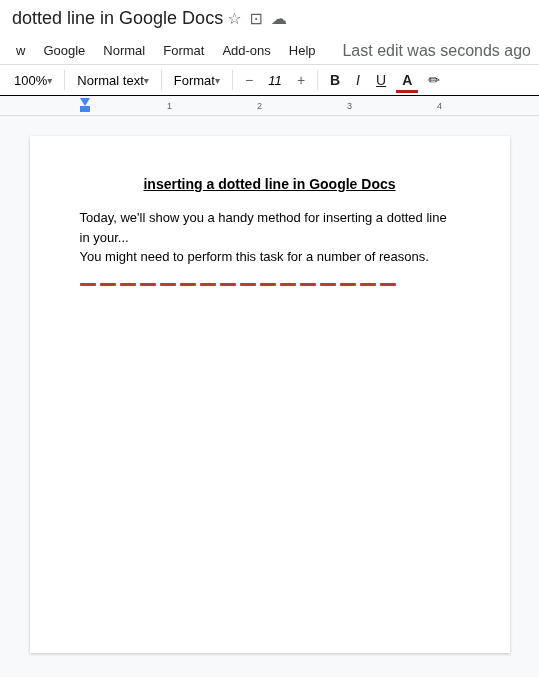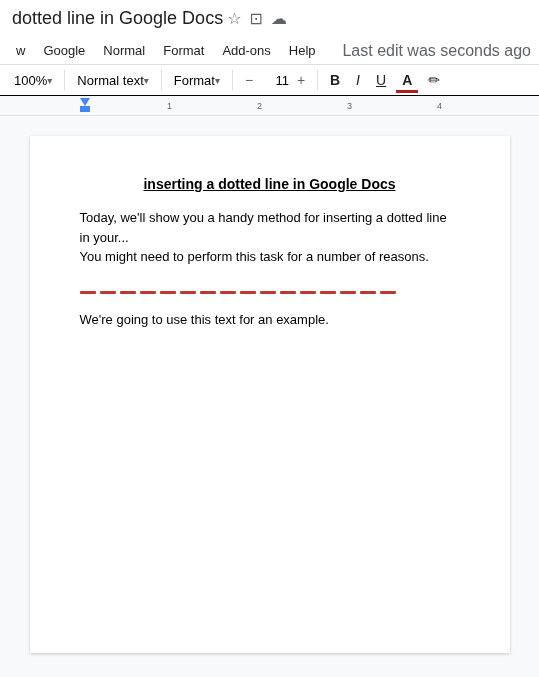--- a/index.html
+++ b/index.html
@@ -115,24 +115,25 @@
       justify-content: center;
       cursor: pointer;
       border-radius: 4px;
       font-size: 14px;
       color: #5f6368;
       border: none;
       background: transparent;
     }
     .fs-value {
       width: 28px;
-      text-align: right;
+      text-align: center;
       font-size: 13px;
       border: none;
       background: transparent;
+      font-style: italic;
     }
     .bold { font-weight: bold; font-size: 14px; }
     .italic { font-style: italic; font-size: 14px; }
     .underline-btn { text-decoration: underline; font-size: 14px; }
     .font-color-btn {
       position: relative;
       font-size: 14px;
       font-weight: bold;
     }
     .color-bar {
@@ -210,21 +211,21 @@
       text-align: center;
       font-size: 14px;
       font-weight: bold;
       text-decoration: underline;
       margin-bottom: 16px;
       color: #000;
     }
     .doc-paragraph {
       font-size: 13px;
       line-height: 1.5;
-      margin-bottom: 24px;
+      margin-bottom: 16px;
       color: #000;
     }
     .dotted-line-container {
       display: flex;
       align-items: center;
       margin: 8px 0 16px 0;
       gap: 4px;
     }
     .dash {
       display: inline-block;
@@ -340,15 +341,14 @@
       <span class="dash"></span>
       <span class="dash"></span>
       <span class="dash"></span>
       <span class="dash"></span>
       <span class="dash"></span>
       <span class="dash"></span>
       <span class="dash"></span>
       <span class="dash"></span>
     </div>
 
-    <div class="doc-paragraph2">We're going to use this text for an example.</div>
   </div>
 </div>
 
 </body></html>

